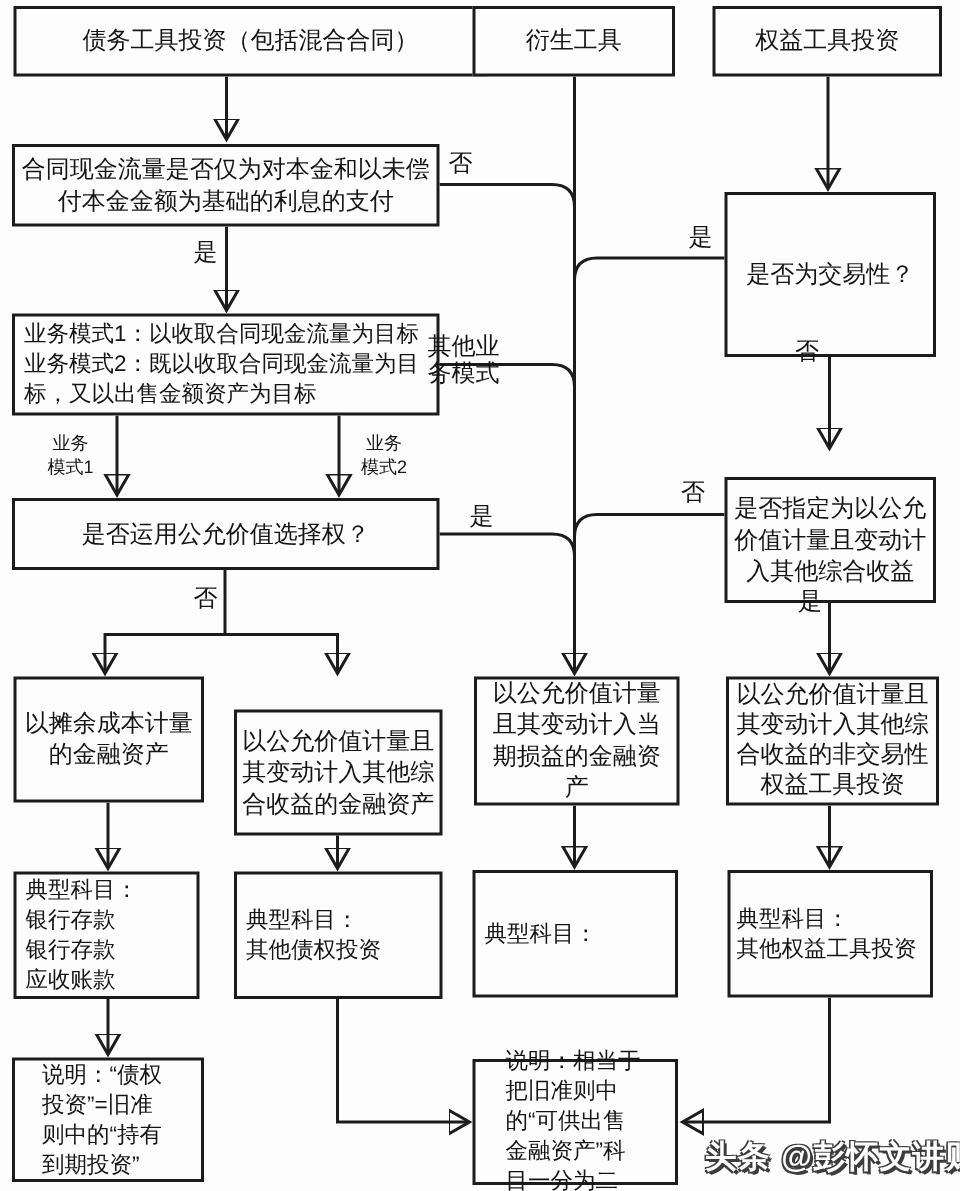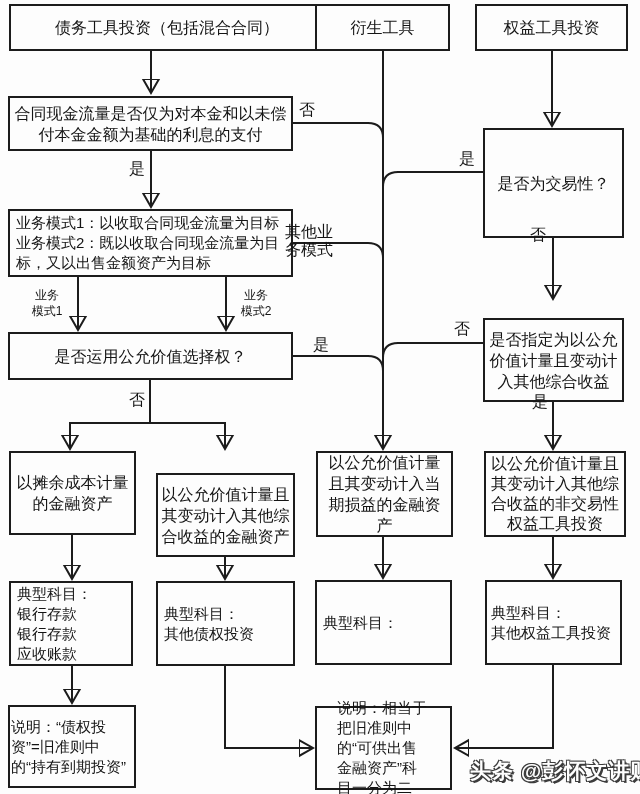--- a/index.html
+++ b/index.html
@@ -97,21 +97,21 @@
     <div>其他债权投资</div>
   </div>
   <div class="node left f15" style="left:315px;top:580px;width:137px;height:85px">
     <div>典型科目：</div>
   </div>
   <div class="node left f15" style="left:485px;top:580px;width:137px;height:85px;padding-left:4px">
     <div>典型科目：</div>
     <div>其他权益工具投资</div>
   </div>
 
-  <div class="node left f15" style="left:8px;top:705px;width:128px;height:83px;padding:2px 1px">说明：“债权投资”=旧准则中的“持有到期投资”</div>
+  <div class="node left f15" style="left:8px;top:705px;width:128px;height:83px;padding:2px 18px">说明：“债权投资”=旧准则中的“持有到期投资”</div>
   <div class="node left f15" style="left:315px;top:706px;width:137px;height:84px;padding:2px 20px">说明：相当于把旧准则中的“可供出售金融资产”科目一分为二</div>
 
   <span class="lbl" style="left:299px;top:101px">否</span>
   <span class="lbl" style="left:129px;top:160px">是</span>
   <span class="lbl" style="left:459px;top:150px">是</span>
   <span class="lbl" style="left:530px;top:226px">否</span>
   <span class="lbl" style="left:285px;top:223px;width:56px">其他业
 务模式</span>
   <span class="lbl center" style="left:23px;top:287px;width:48px">业务
 模式1</span>

